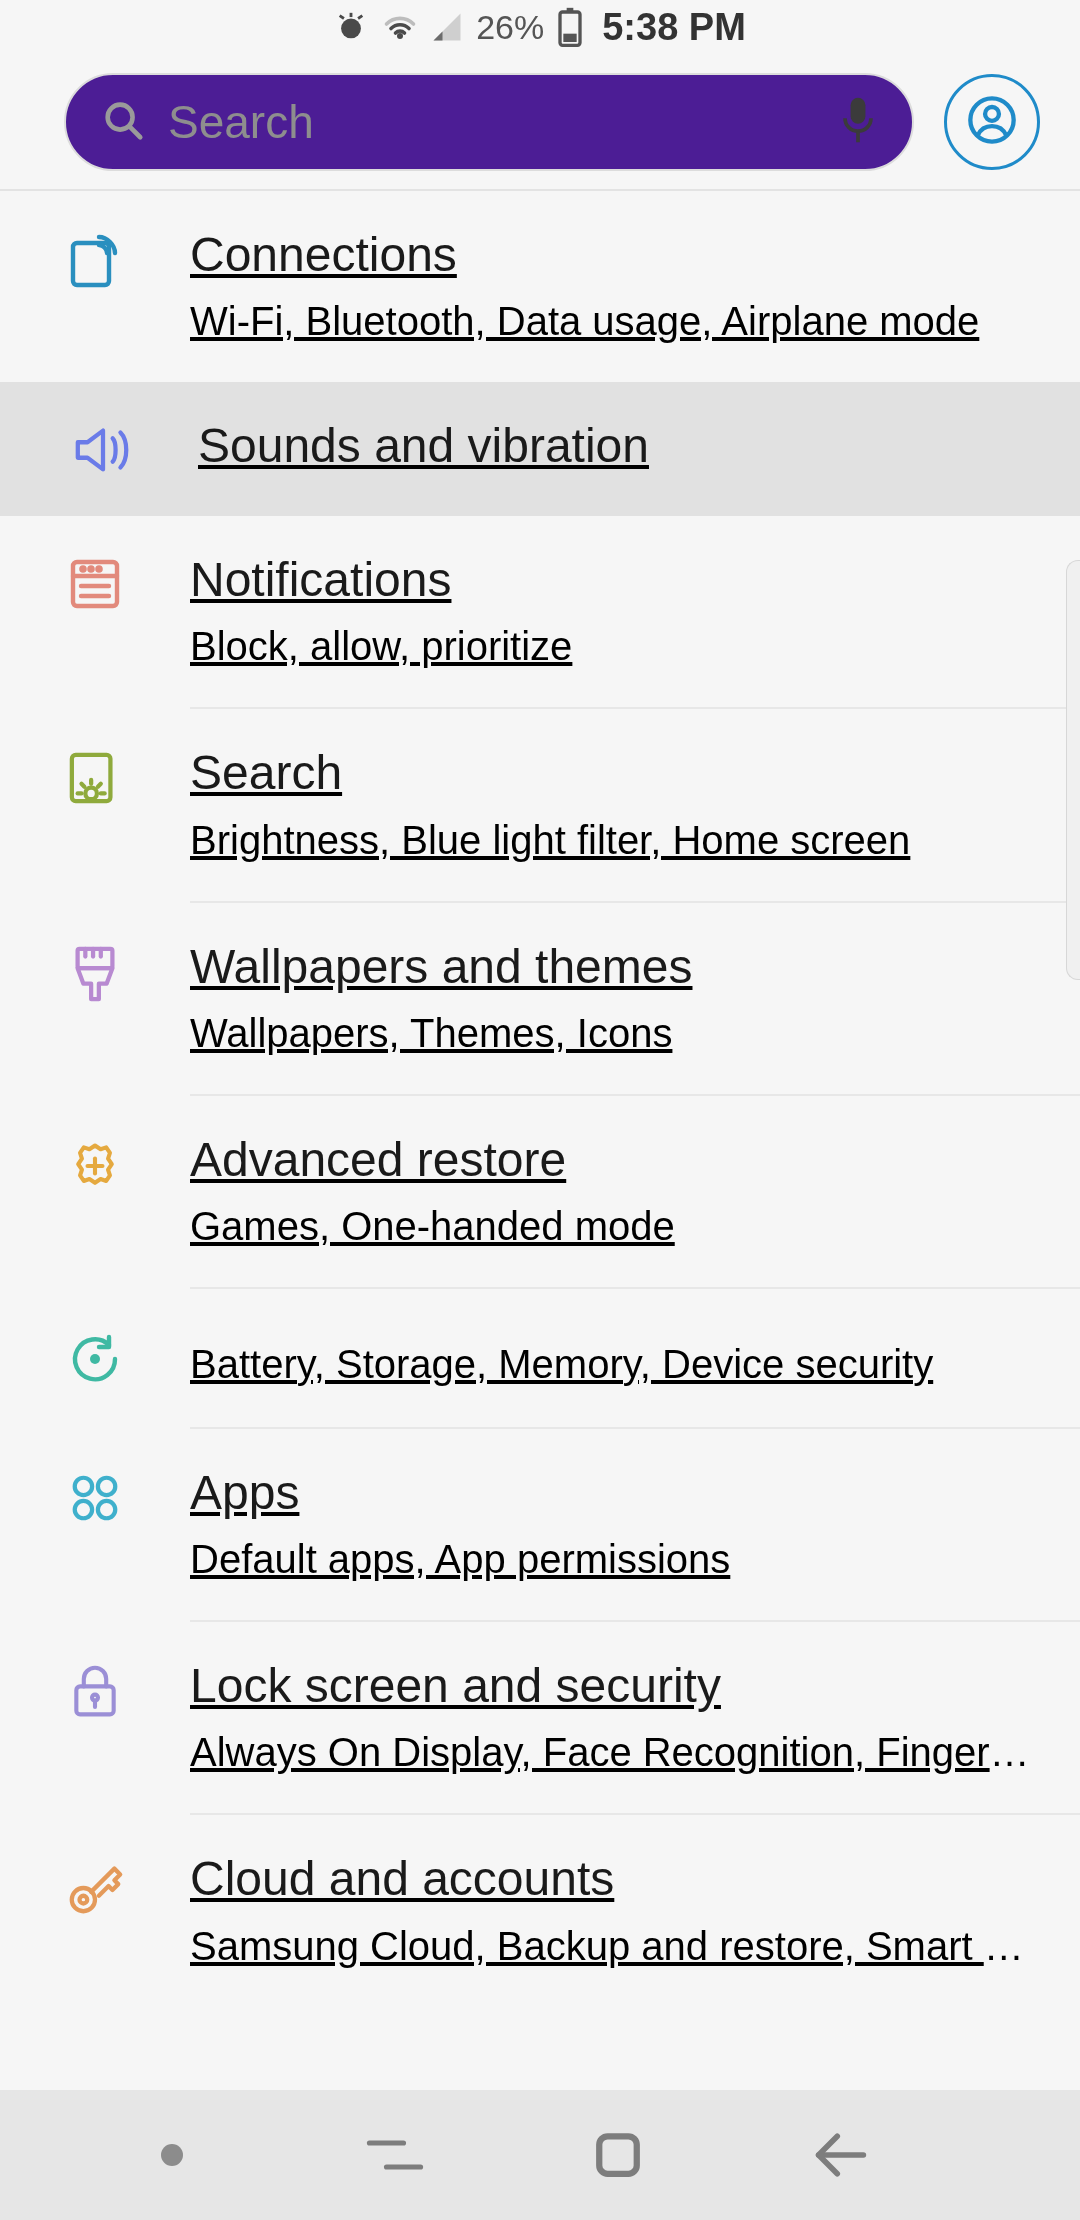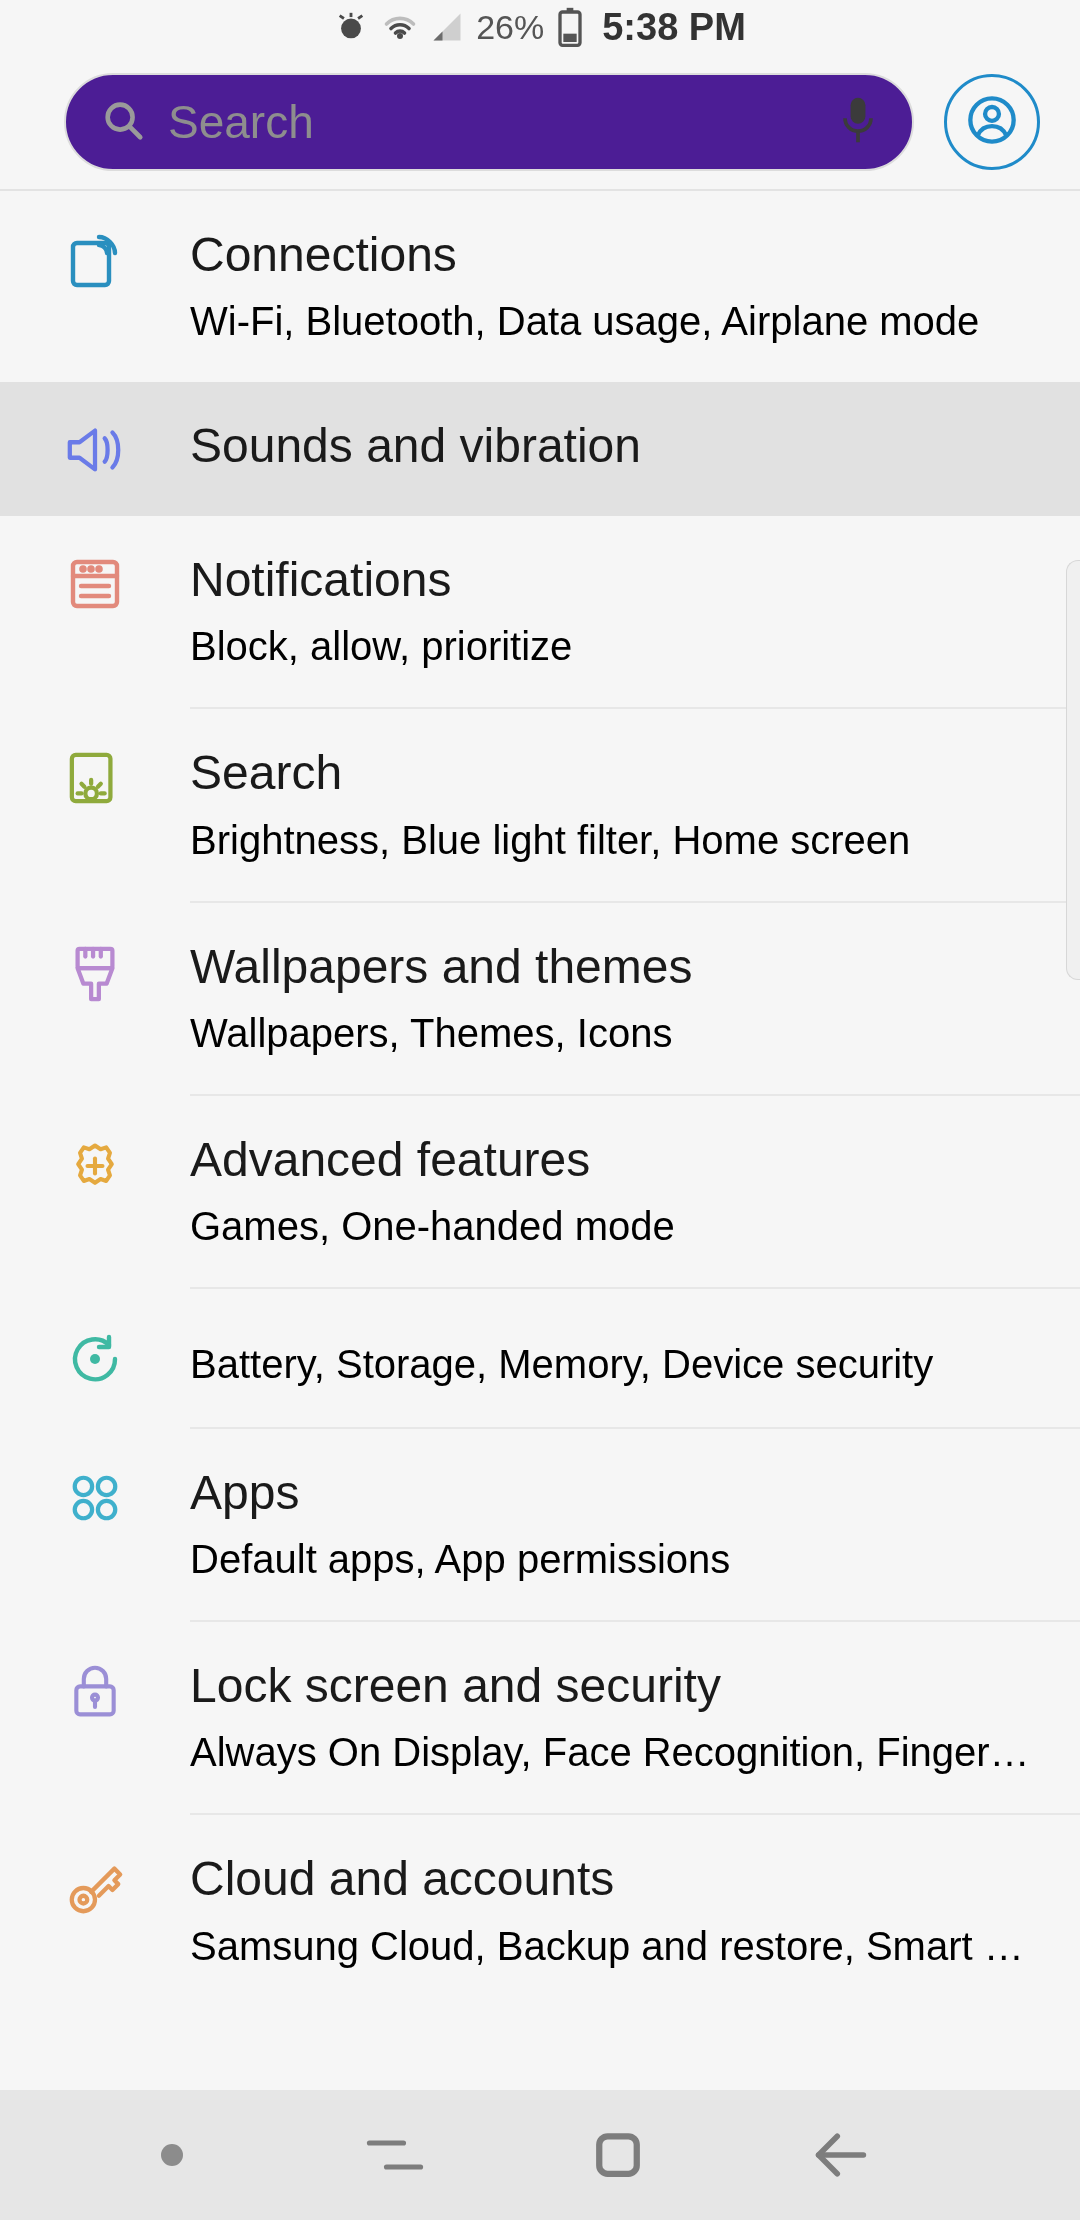--- a/index.html
+++ b/index.html
@@ -12,24 +12,24 @@
     
     .search-row{ height:135px; display:flex; align-items:center; padding:0 40px 0 64px; gap:30px;}
     .search-pill{ flex:1; height:98px; background:#4c1d95; border:2px solid #dcdcdc; border-radius:60px; display:flex; align-items:center; padding:0 34px; gap:22px;}
     .search-pill input{ flex:1; border:none; background:transparent; font-size:46px; color:#8e8e8e; outline:none;}
     .search-pill input::placeholder{ color:#8e8e8e;}
     .account-btn{ width:96px; height:96px; border-radius:50%; border:3px solid #1f8bc9; display:flex; align-items:center; justify-content:center; background:transparent;}
     
     .settings-area{ width:100%; border-top:2px solid #e3e3e3;}
     .row{ width:100%; display:flex; align-items:flex-start; padding:36px 40px 36px 0;}
     .row .gutter{ width:190px; display:flex; align-items:flex-start; justify-content:center; padding-top:6px;}
-    .row .body{ flex:1; min-width:0; padding-right:10px;}
+    .row .body{ flex:1; min-width:0; padding-right:10px;text-decoration:underline;}
     .row .title{ font-size:48px; color:#1a1a1a; line-height:1.15; font-weight:400;}
     .row .sub{ font-size:40px; color:#000000; line-height:1.25; margin-top:14px; white-space:nowrap; overflow:hidden; text-overflow:ellipsis;}
-    .row.selected{ background:#e1e1e1;}
+    .row.selected{ background:#e1e1e1;padding-left:8px;}
     .sep{ height:2px; background:#e7e7e7; margin-left:190px;}
     
     .nav-bar{ position:absolute; left:0; right:0; bottom:0; height:130px; background:#e6e6e6; display:flex; align-items:center; justify-content:space-around; padding:0 60px;}
     .nav-bar .slot{ flex:1; display:flex; align-items:center; justify-content:center;}
     .dot{ width:22px; height:22px; border-radius:50%; background:#8c8c8c;}
     .scroll-hint{ position:absolute; right:0; top:560px; width:14px; height:420px; background:#f0f0f0; border:1px solid #d7d7d7; border-right:none; border-radius:12px 0 0 12px;}
   </style>
 </head>
 <body>
 
@@ -174,21 +174,21 @@
     <div class="sep"></div>
     <div class="row">
       <div class="gutter">
         <span><svg width="56" height="56" viewBox="0 0 30 30" stroke="#e5a93f" fill="none" stroke-width="2.2" stroke-linecap="round" stroke-linejoin="round">
             <path d="M15 4l3 2 3-1 2 3-1 3 2 3-2 3 1 3-2 3-3-1-3 2-3-2-3 1-2-3 1-3-2-3 2-3-1-3 2-3 3 1z"></path>
             <line x1="15" y1="11" x2="15" y2="19"></line>
             <line x1="11" y1="15" x2="19" y2="15"></line>
           </svg></span>
       </div>
       <div class="body">
-        <div class="title">Advanced features</div>
+        <div class="title">Advanced restore</div>
         <div class="sub">Games, One-handed mode</div>
       </div>
     </div>
     <div class="sep"></div>
     <div class="row">
       <div class="gutter">
         <span><svg width="56" height="56" viewBox="0 0 28 28" stroke="#3fb9a3" fill="none" stroke-width="2.2" stroke-linecap="round" stroke-linejoin="round">
             <path d="M24 14a10 10 0 11-3-7"></path>
             <polyline points="21,3 21,8 16,8"></polyline>
             <circle cx="14" cy="14" r="2.5" fill="#3fb9a3" stroke="none"></circle>

